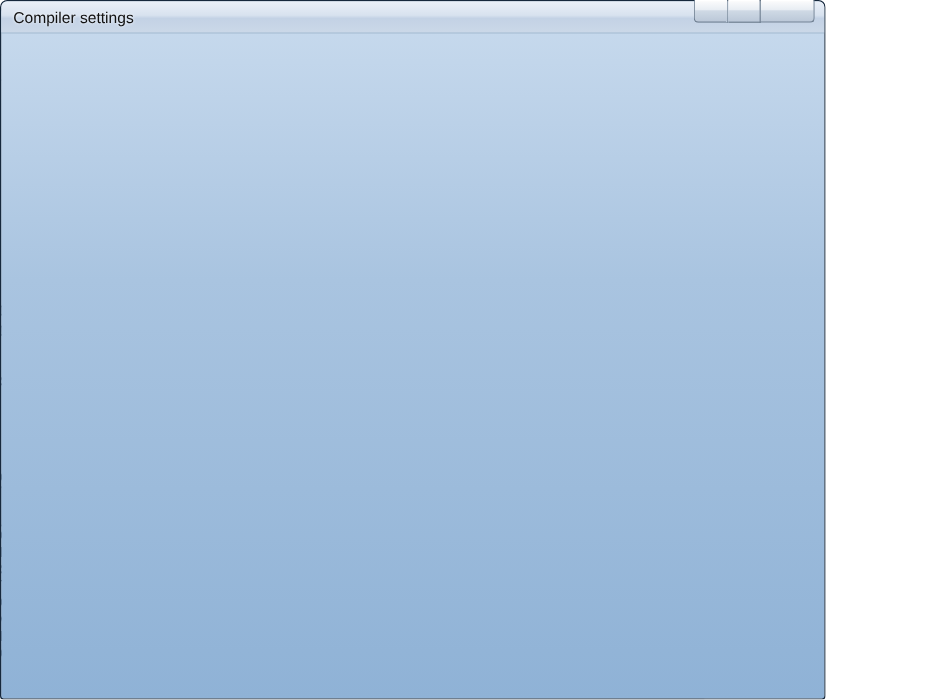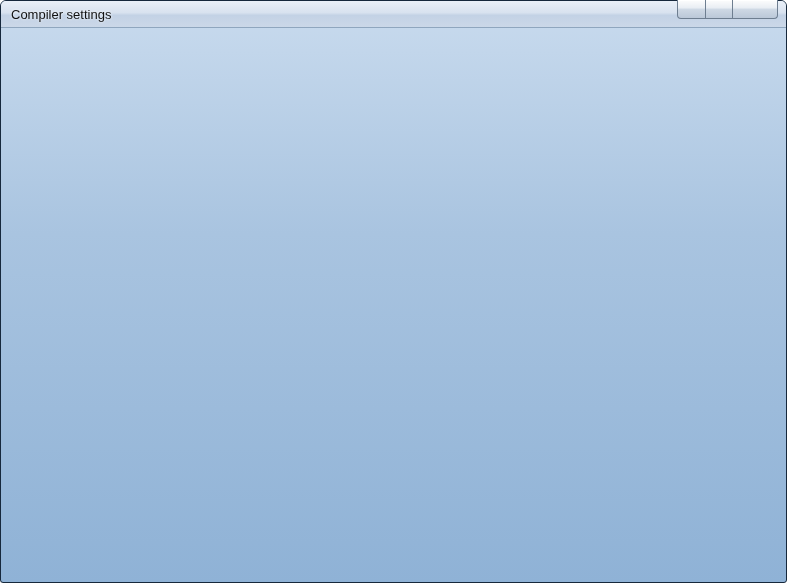--- a/index.html
+++ b/index.html
@@ -1,19 +1,19 @@
 <!DOCTYPE html>
 <html><head>
 <meta charset="utf-8">
 <style>
   * { margin:0; padding:0; box-sizing:border-box; }
   html,body { background:#ffffff; }
   body { font-family:"Liberation Sans", sans-serif; font-size:12px; color:#1a1a1a; }
 
-  #stage { position:relative; width:787px; height:583px; overflow:hidden; }
+  #stage { position:relative; width:688px; height:583px; overflow:hidden; }
 
   
   .frame { position:absolute; inset:0; border:1px solid #16283C; border-radius:6px 6px 3px 3px;
            background:linear-gradient(180deg,#C9DBEE 0%,#A9C4E0 40%,#8FB2D6 100%); }
   .titlebar { position:absolute; left:1px; top:1px; right:1px; height:27px;
               border-radius:5px 5px 0 0;
               background:linear-gradient(180deg,#EAF0F8 0%,#D8E2EF 45%,#C3D2E5 55%,#CBD8E8 100%);
               border-bottom:1px solid #8FA6BE; }
   .title-text { position:absolute; left:10px; top:6px; font-size:13px; color:#111;
                 text-shadow:0 0 3px #ffffff; }

